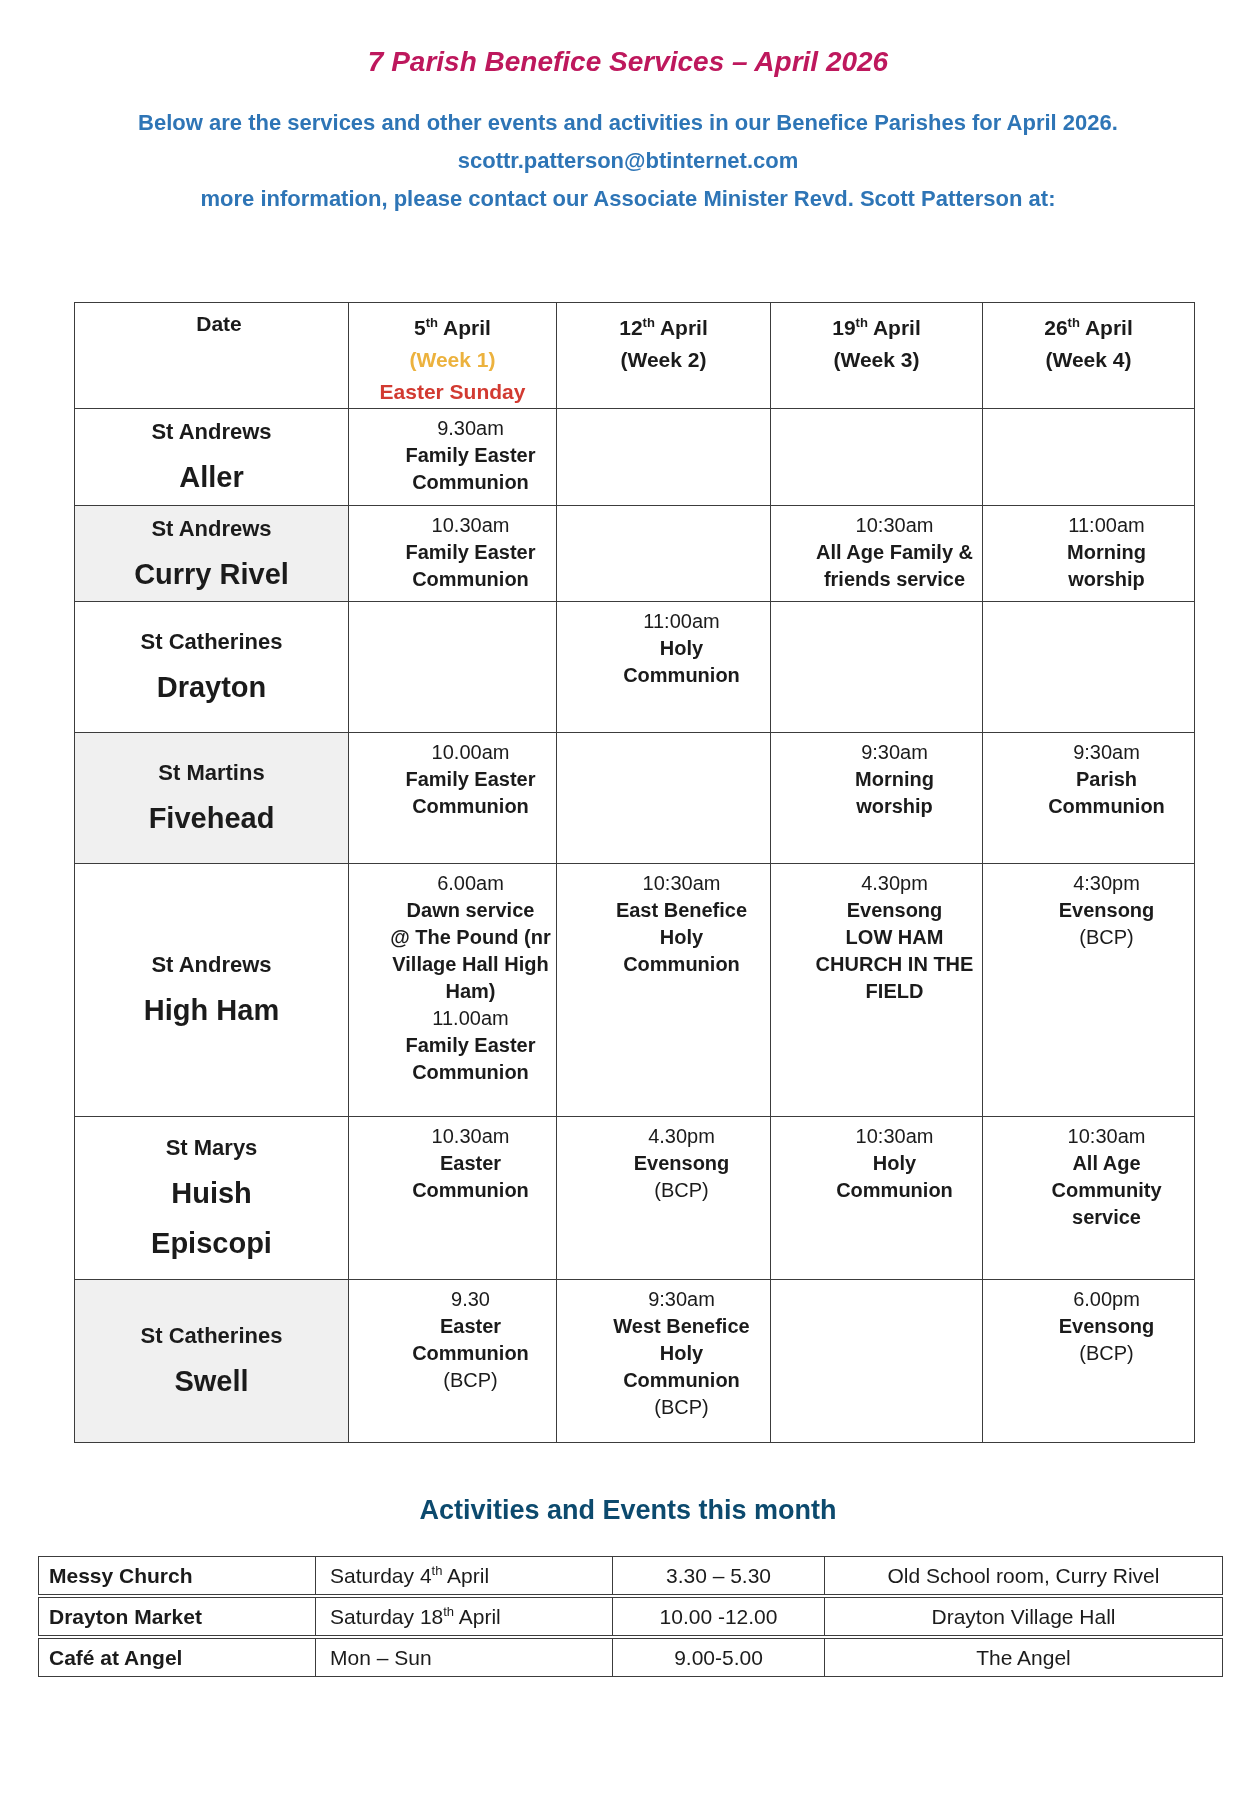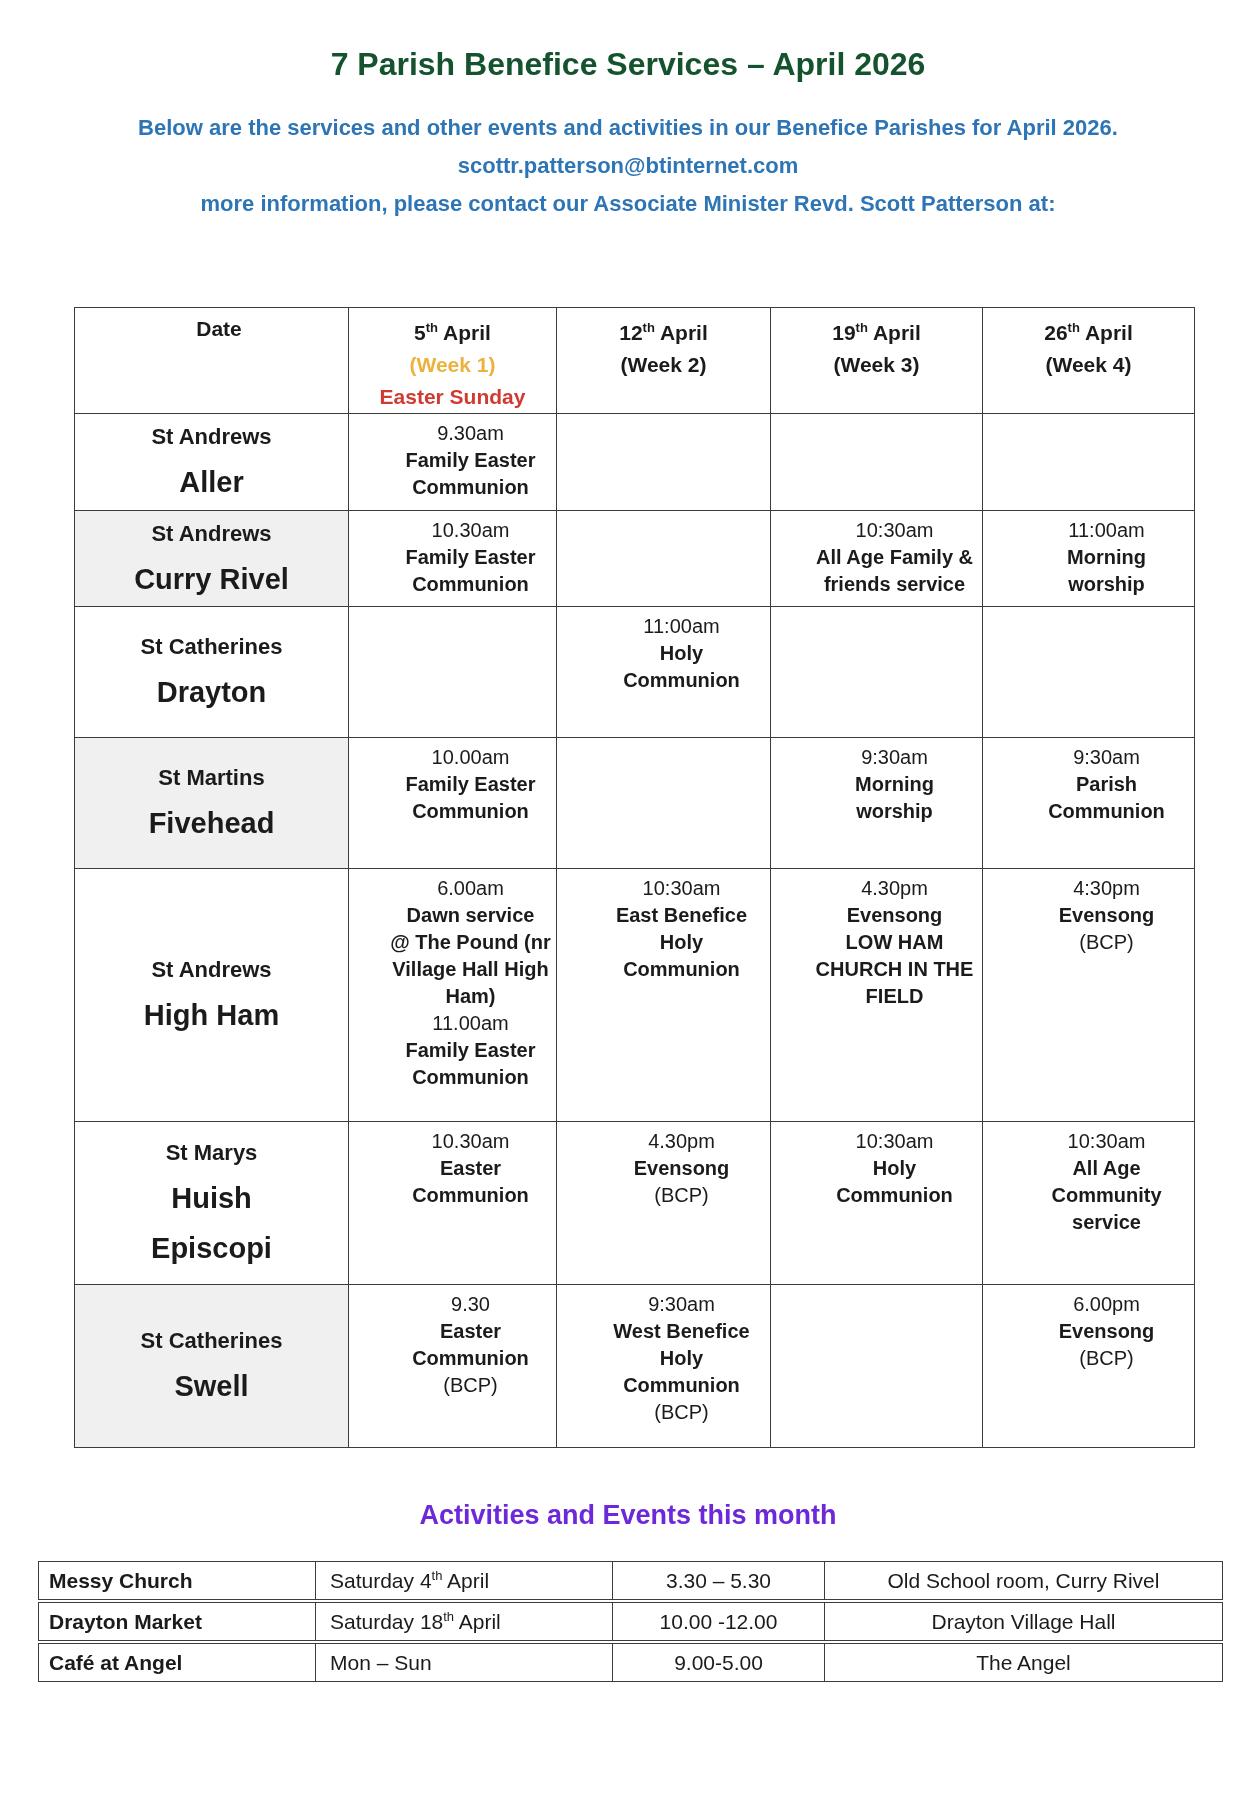--- a/index.html
+++ b/index.html
@@ -7,23 +7,24 @@
   body {
     width: 1256px; height: 1820px;
     font-family: "Liberation Sans", sans-serif;
     color: #1b1b1b;
     position: relative;
     overflow: hidden;
   }
   .page-title {
     margin-top: 46px;
     text-align: center;
-    font-size: 32px;
+    font-size: 28px;
     font-weight: bold;
-    color: #14532d;
+    color: #be185d;
+    font-style: italic;
   }
   .intro {
     margin-top: 26px;
     text-align: center;
     font-weight: bold;
     font-size: 22px;
     color: var(--intro-blue, #2E75B6);
   }
   .intro-line { line-height: 38px; white-space: nowrap; }
 
@@ -74,21 +75,21 @@
   }
   .svc-line { line-height: 27px; }
   .svc-line.b { font-weight: bold; }
 
   
   .activities-heading {
     margin-top: 52px;
     text-align: center;
     font-size: 27px;
     font-weight: bold;
-    color: #6d28d9;
+    color: #0c4a6e;
   }
   #activities-table {
     margin: 28px 0 0 38px;
     width: 1185px;
     border-collapse: separate;
     border-spacing: 0 2px;
     table-layout: fixed;
   }
   #activities-table td {
     border: 1.6px solid #3c3c3c;

